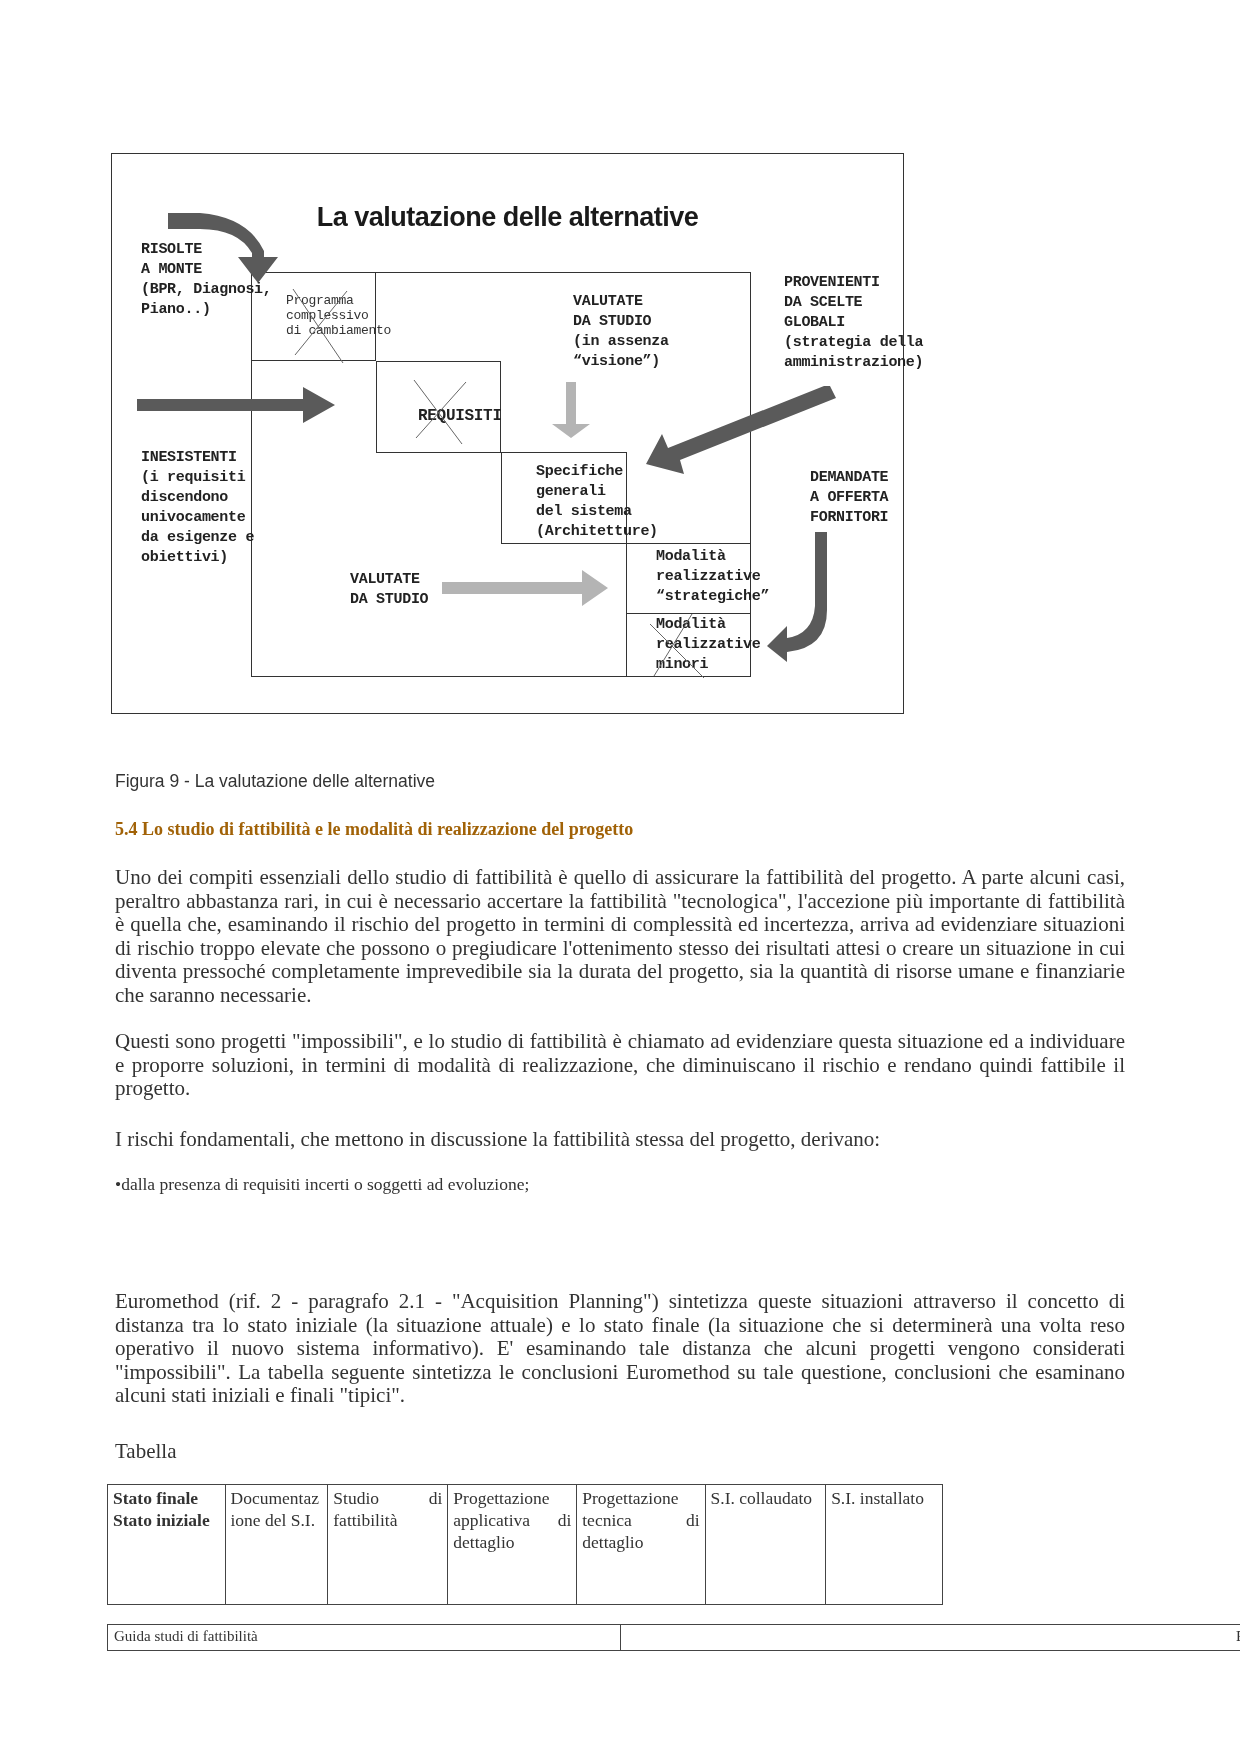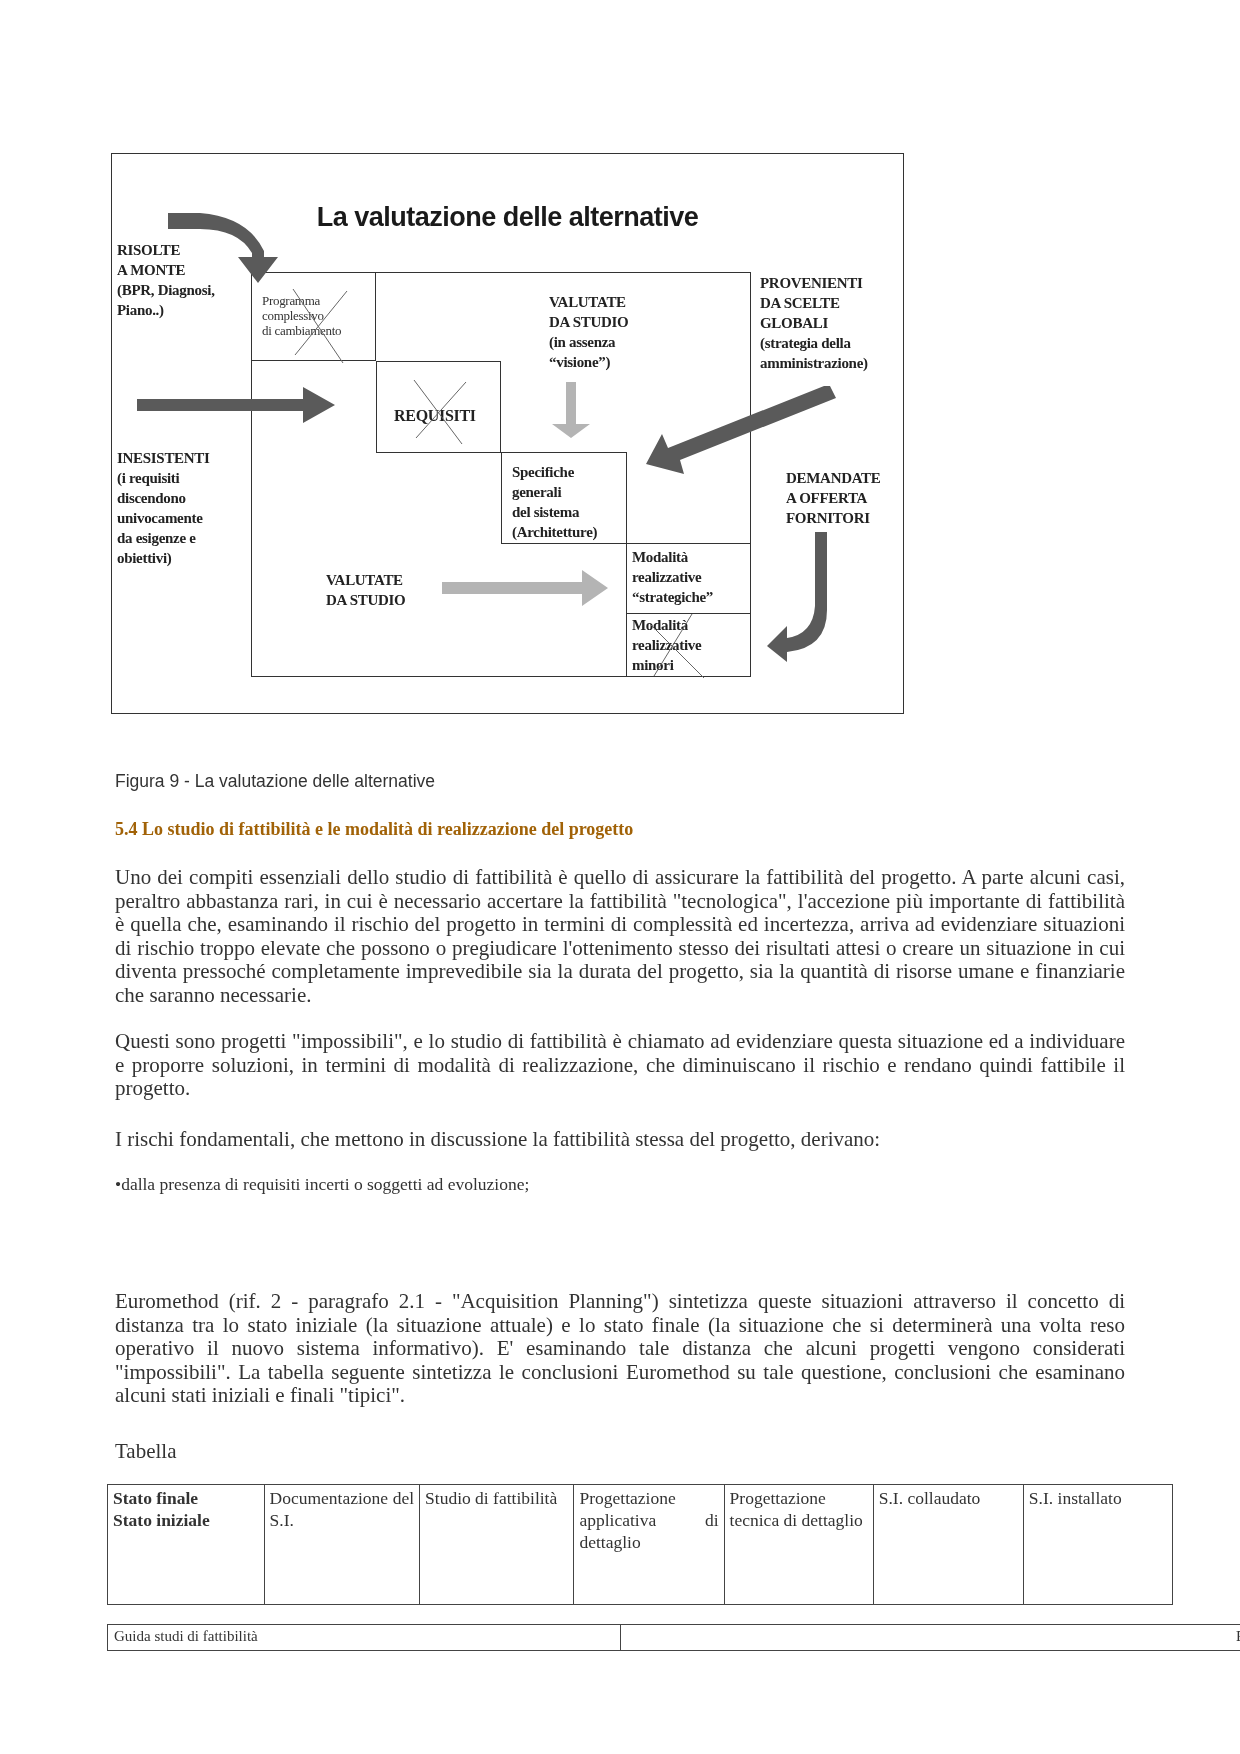--- a/index.html
+++ b/index.html
@@ -1,29 +1,29 @@
 <!DOCTYPE html>
 <html><head>
 <meta charset="utf-8">
 <style>
   html, body { margin: 0; padding: 0; background: #ffffff; }
   body { width: 1240px; height: 1754px; position: relative; overflow: hidden; color: #2a2a2a; }
   .abs { position: absolute; }
   .fig-outer { position: absolute; left: 111px; top: 153px; width: 793px; height: 561px; border: 1.5px solid #333; box-sizing: border-box; }
   .fig-title { position: absolute; left: 0; width: 100%; top: 12px; text-align: center; font-family: "Liberation Sans", sans-serif; font-weight: bold; font-size: 27px; color: #1a1a1a; letter-spacing: -0.5px; margin-top: 36px; }
-  .dlabel { position: absolute; font-family: Liberation Serif, serif; font-weight: bold; font-size: 15px; line-height: 20px; color: #222; white-space: pre-line; letter-spacing: -0.3px; }
+  .dlabel { position: absolute; font-family: Liberation Mono, monospace; font-weight: bold; font-size: 15px; line-height: 20px; color: #222; white-space: pre-line; letter-spacing: -0.3px; margin-left: 24px; }
   .dlabel.small { font-weight: normal; font-size: 13px; line-height: 15px; color: #333; }
   .box { position: absolute; border: 1.5px solid #333; box-sizing: border-box; background: transparent; }
   .cross { position: absolute; pointer-events: none; }
   .doc-text { position: absolute; font-family: "Liberation Serif", serif; font-size: 21px; line-height: 23.5px; color: #333; text-align: justify; }
   .caption { position: absolute; left: 115px; top: 771px; font-family: Liberation Sans, sans-serif; font-size: 17.5px; color: #333; }
   .heading { position: absolute; left: 115px; top: 819px; font-family: "Liberation Serif", serif; font-size: 18px; font-weight: bold; color: #a16207; }
   .bullets { position: absolute; left: 115px; top: 1173px; width: 1010px; font-family: "Liberation Serif", serif; font-size: 17.5px; line-height: 22px; color: #333; }
   .bullets div { white-space: nowrap; }
-  table.stati { position: absolute; left: 107px; top: 1484px; width: 1066px; height: 121px; border-collapse: collapse; font-family: "Liberation Serif", serif; font-size: 17.5px; line-height: 22px; color: #333; }
+  table.stati { position: absolute; left: 107px; top: 1484px; width: 836px; height: 121px; border-collapse: collapse; font-family: "Liberation Serif", serif; font-size: 17.5px; line-height: 22px; color: #333; }
   table.stati td { border: 1.5px solid #444; vertical-align: top; padding: 2px 5px; }
   .footer { position: absolute; left: 107px; top: 1624px; width: 1204px; height: 27px; border: 1.5px solid #444; box-sizing: border-box; font-family: "Liberation Serif", serif; font-size: 15px; color: #333; }
   .footer .left { position: absolute; left: 6px; top: 3px; }
   .footer .divider { position: absolute; left: 512px; top: 0; bottom: 0; border-left: 1.5px solid #444; }
   .footer .right { position: absolute; right: 6px; top: 3px; }
 </style>
 </head>
 <body>
 
 <div class="fig-outer">

